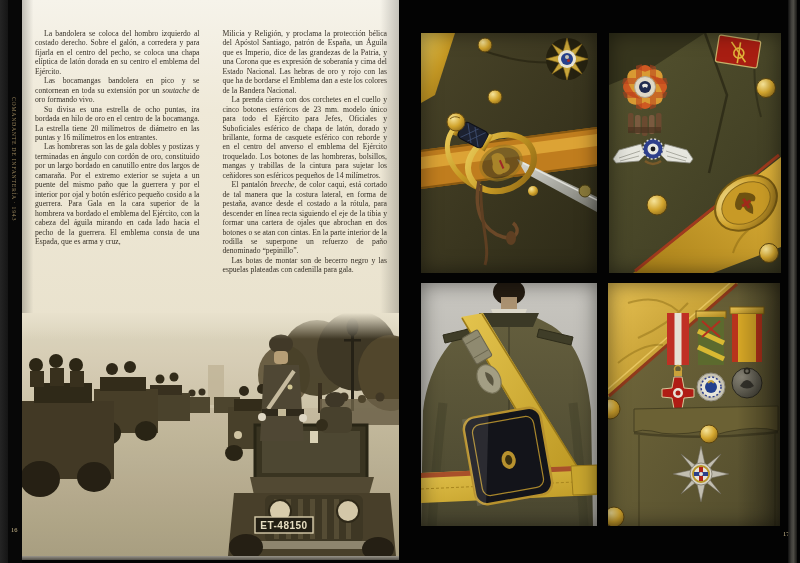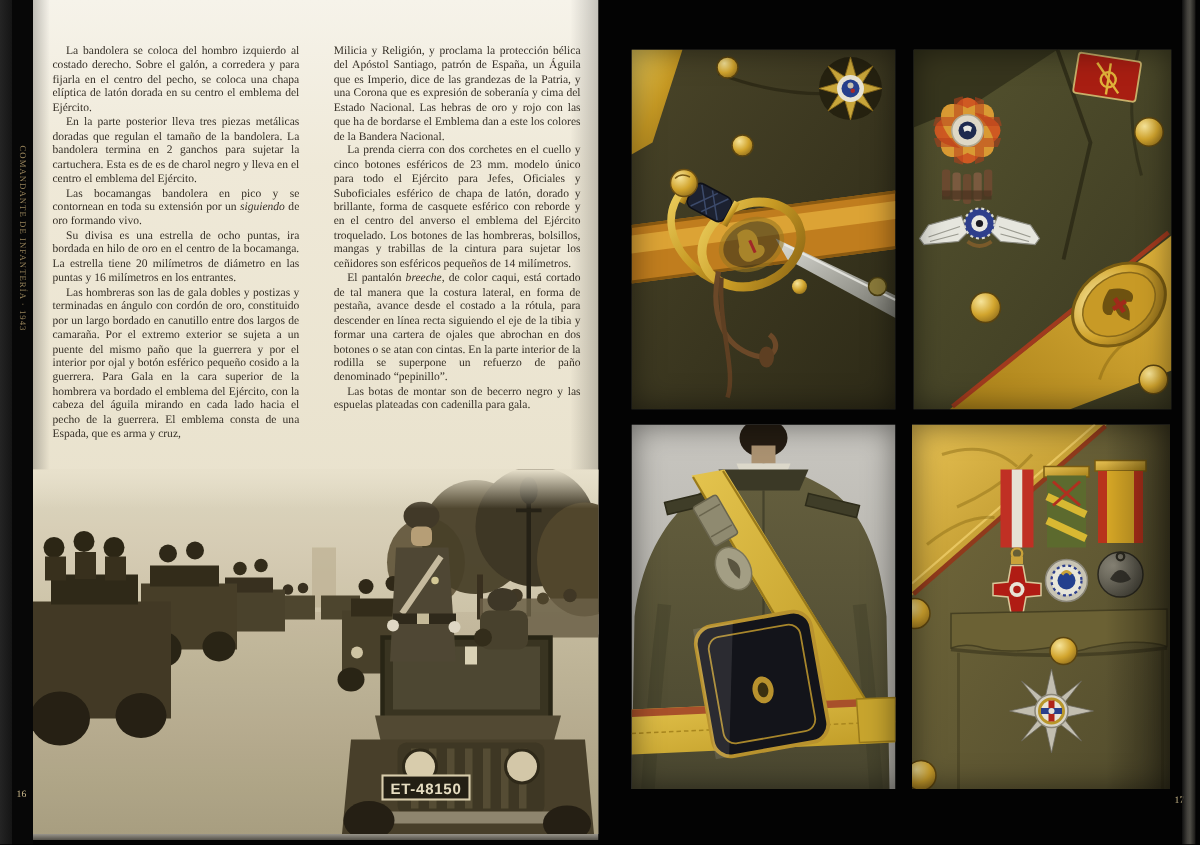--- a/index.html
+++ b/index.html
@@ -58,22 +58,21 @@
   <div class="spine">
     <span class="spine-title">COMANDANTE DE INFANTERÍA · 1943</span>
     <span class="folio folio-left">16</span>
   </div>
 
   <div class="page-left">
 
     <div class="text-columns">
       <div class="col">
         <p>La bandolera se coloca del hombro izquierdo al costado derecho. Sobre el galón, a corredera y para fijarla en el centro del pecho, se coloca una chapa elíptica de latón dorada en su centro el emblema del Ejército.</p>
-        <p>En la parte posterior lleva tres piezas metálicas doradas que regulan el tamaño de la bandolera. La bandolera termina en 2 ganchos para sujetar la cartuchera. Esta es de es de charol negro y lleva en el centro el emblema del Ejército.</p>
-        <p><span>Las bocamangas bandolera en pico y se contornean en toda su extensión por un </span><i>siguiendo</i><span> de oro formando vivo.</span></p>
+        <p><span>Las bocamangas bandolera en pico y se contornean en toda su extensión por un </span><i>soutache</i><span> de oro formando vivo.</span></p>
         <p>Su divisa es una estrella de ocho puntas, ira bordada en hilo de oro en el centro de la bocamanga. La estrella tiene 20 milímetros de diámetro en las puntas y 16 milímetros en los entrantes.</p>
         <p>Las hombreras son las de gala dobles y postizas y terminadas en ángulo con cordón de oro, constituido por un largo bordado en canutillo entre dos largos de camaraña. Por el extremo exterior se sujeta a un puente del mismo paño que la guerrera y por el interior por ojal y botón esférico pequeño cosido a la guerrera. Para Gala en la cara superior de la hombrera va bordado el emblema del Ejército, con la cabeza del águila mirando en cada lado hacia el pecho de la guerrera. El emblema consta de una Espada, que es arma y cruz,</p>
       </div>
       <div class="col">
         <p class="cont">Milicia y Religión, y proclama la protección bélica del Apóstol Santiago, patrón de España, un Águila que es Imperio, dice de las grandezas de la Patria, y una Corona que es expresión de soberanía y cima del Estado Nacional. Las hebras de oro y rojo con las que ha de bordarse el Emblema dan a este los colores de la Bandera Nacional.</p>
         <p>La prenda cierra con dos corchetes en el cuello y cinco botones esféricos de 23 mm. modelo único para todo el Ejército para Jefes, Oficiales y Suboficiales esférico de chapa de latón, dorado y brillante, forma de casquete esférico con reborde y en el centro del anverso el emblema del Ejército troquelado. Los botones de las hombreras, bolsillos, mangas y trabillas de la cintura para sujetar los ceñidores son esféricos pequeños de 14 milímetros.</p>
         <p><span>El pantalón </span><i>breeche</i><span>, de color caqui, está cortado de tal manera que la costura lateral, en forma de pestaña, avance desde el costado a la rótula, para descender en línea recta siguiendo el eje de la tibia y formar una cartera de ojales que abrochan en dos botones o se atan con cintas. En la parte interior de la rodilla se superpone un refuerzo de paño denominado “pepinillo”.</span></p>
         <p>Las botas de montar son de becerro negro y las espuelas plateadas con cadenilla para gala.</p>
       </div>
     </div>

